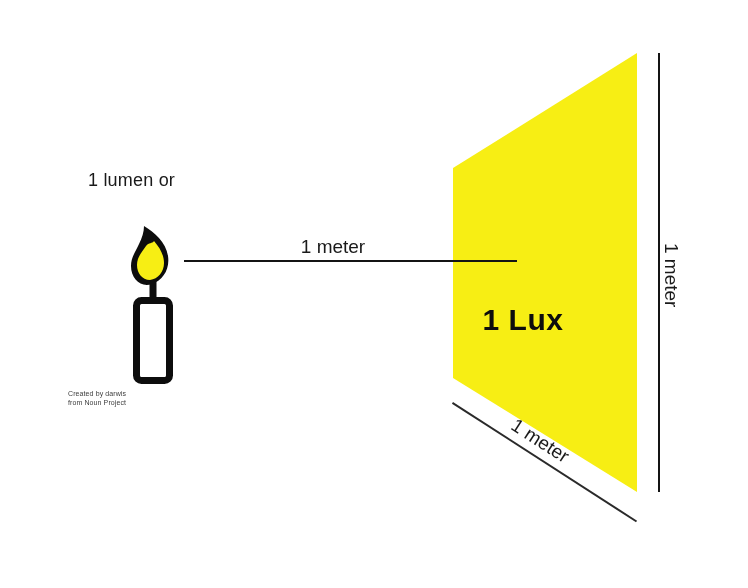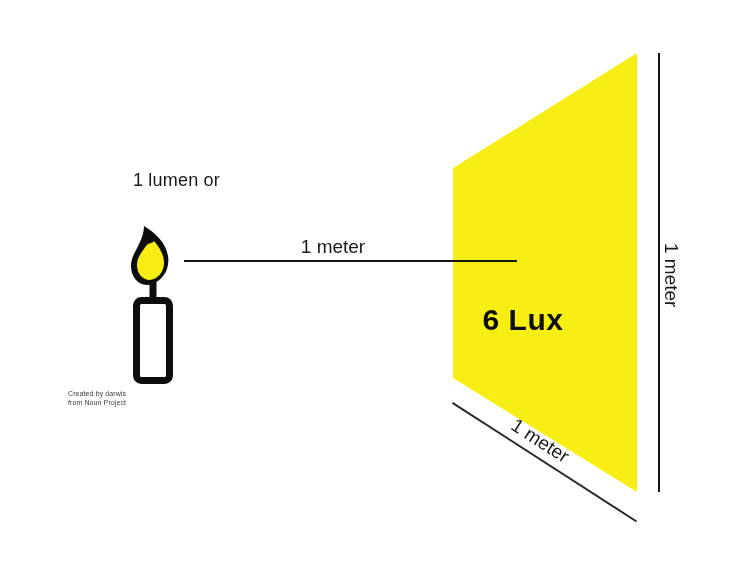--- a/index.html
+++ b/index.html
@@ -13,21 +13,21 @@
     width: 748px;
     height: 588px;
     background: #ffffff;
     overflow: hidden;
     color: #111111;
   }
   .abs { position: absolute; }
 
   .source-label {
     left: 88px; top: 168px; width: 132px;
-    text-align: right;
+    text-align: left;
     font-size: 18px;
     line-height: 25px;
     color: #1a1a1a;
     letter-spacing: 0.2px;
   }
 
   .candle-svg { left: 118px; top: 222px; }
 
   .attribution {
     left: 68px; top: 389px;
@@ -122,21 +122,21 @@
   </svg>
 
   <div class="abs attribution">
     <div>Created by darwis</div>
     <div>from Noun Project</div>
   </div>
 
   <div class="abs distance-line"></div>
   <div class="abs distance-label">1 meter</div>
 
-  <div class="abs lux-label">6 Lux</div>
+  <div class="abs lux-label">1 Lux</div>
 
   <div class="abs height-line"></div>
   <div class="abs height-label">1 meter</div>
 
   <div class="abs width-line"></div>
   <div class="abs width-label">1 meter</div>
 
 </div>
 
 </body></html>

